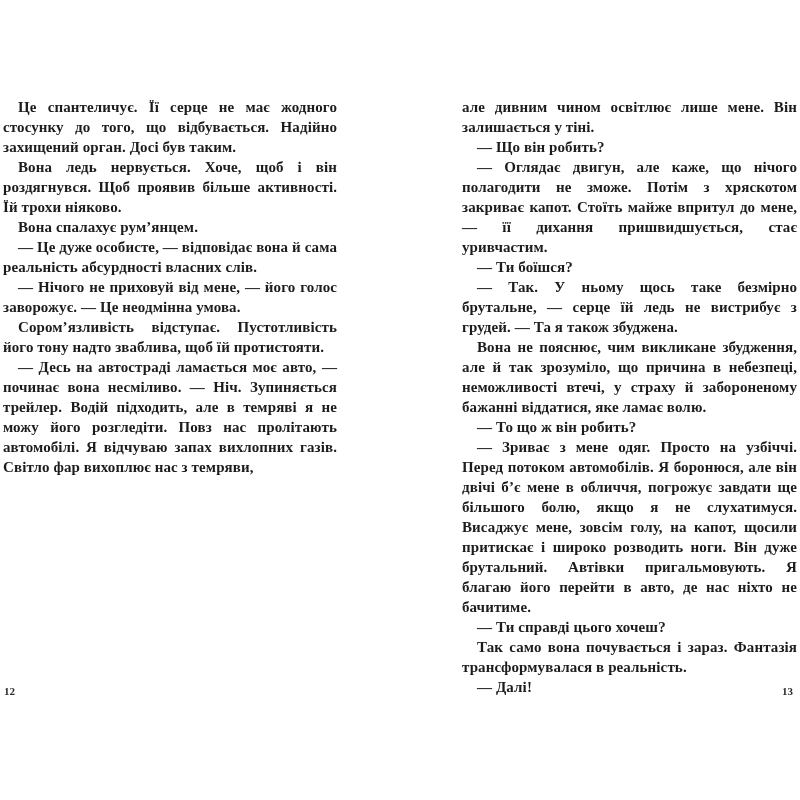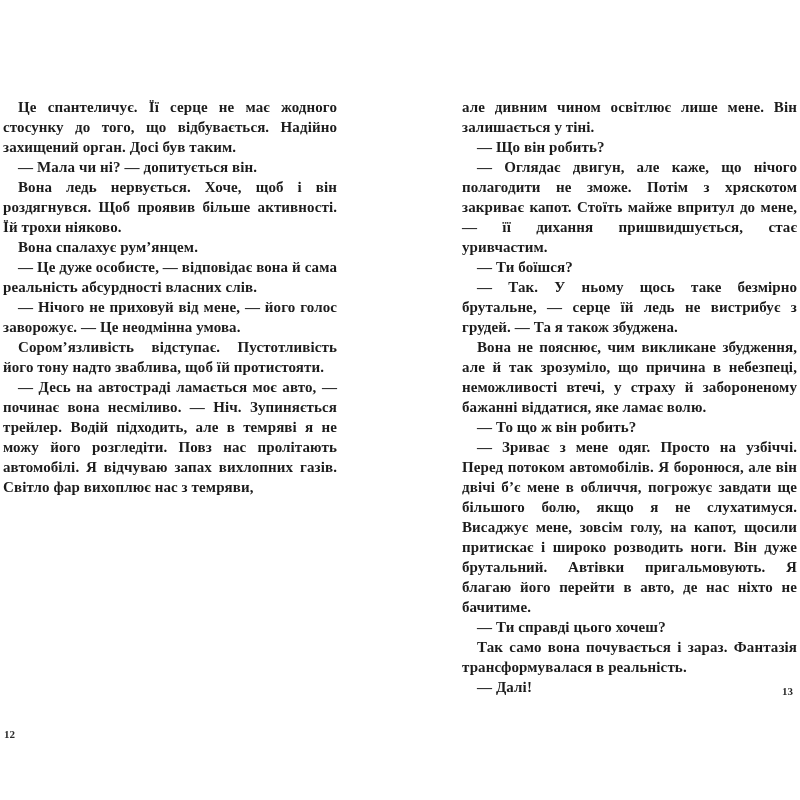--- a/index.html
+++ b/index.html
@@ -46,34 +46,32 @@
   .pagenum {
     position: absolute;
     top: 685px;
     font-size: 11px;
     line-height: 13px;
     font-weight: 600;
     color: #2a2a2a;
   }
   .pagenum-left {
     left: 4px;
-    margin-top: 43px;
   }
   .pagenum-right {
     left: 462px;
     width: 331px;
     text-align: right;
   }
 </style>
 </head>
 <body>
 
 <div class="page page-left">
   <p>Це спантеличує. Її серце не має жодного стосунку до того, що відбувається. Надійно захищений орган. Досі був таким.</p>
-  <p>— Мала чи ні? — допитується він.</p>
   <p>Вона ледь нервується. Хоче, щоб і він роздягнувся. Щоб проявив більше активності. Їй трохи ніяково.</p>
   <p>Вона спалахує рум’янцем.</p>
   <p>— Це дуже особисте, — відповідає вона й сама реальність абсурдності власних слів.</p>
   <p>— Нічого не приховуй від мене, — його голос заворожує. — Це неодмінна умова.</p>
   <p>Сором’язливість відступає. Пустотливість його тону надто зваблива, щоб їй протистояти.</p>
   <p>— Десь на автостраді ламається моє авто, — починає вона несміливо. — Ніч. Зупиняється трейлер. Водій підходить, але в темряві я не можу його розгледіти. Повз нас пролітають автомобілі. Я відчуваю запах вихлопних газів. Світло фар вихоплює нас з темряви,</p>
 </div>
 
 <div class="page page-right">
   <p class="no-indent">але дивним чином освітлює лише мене. Він залишається у тіні.</p>

